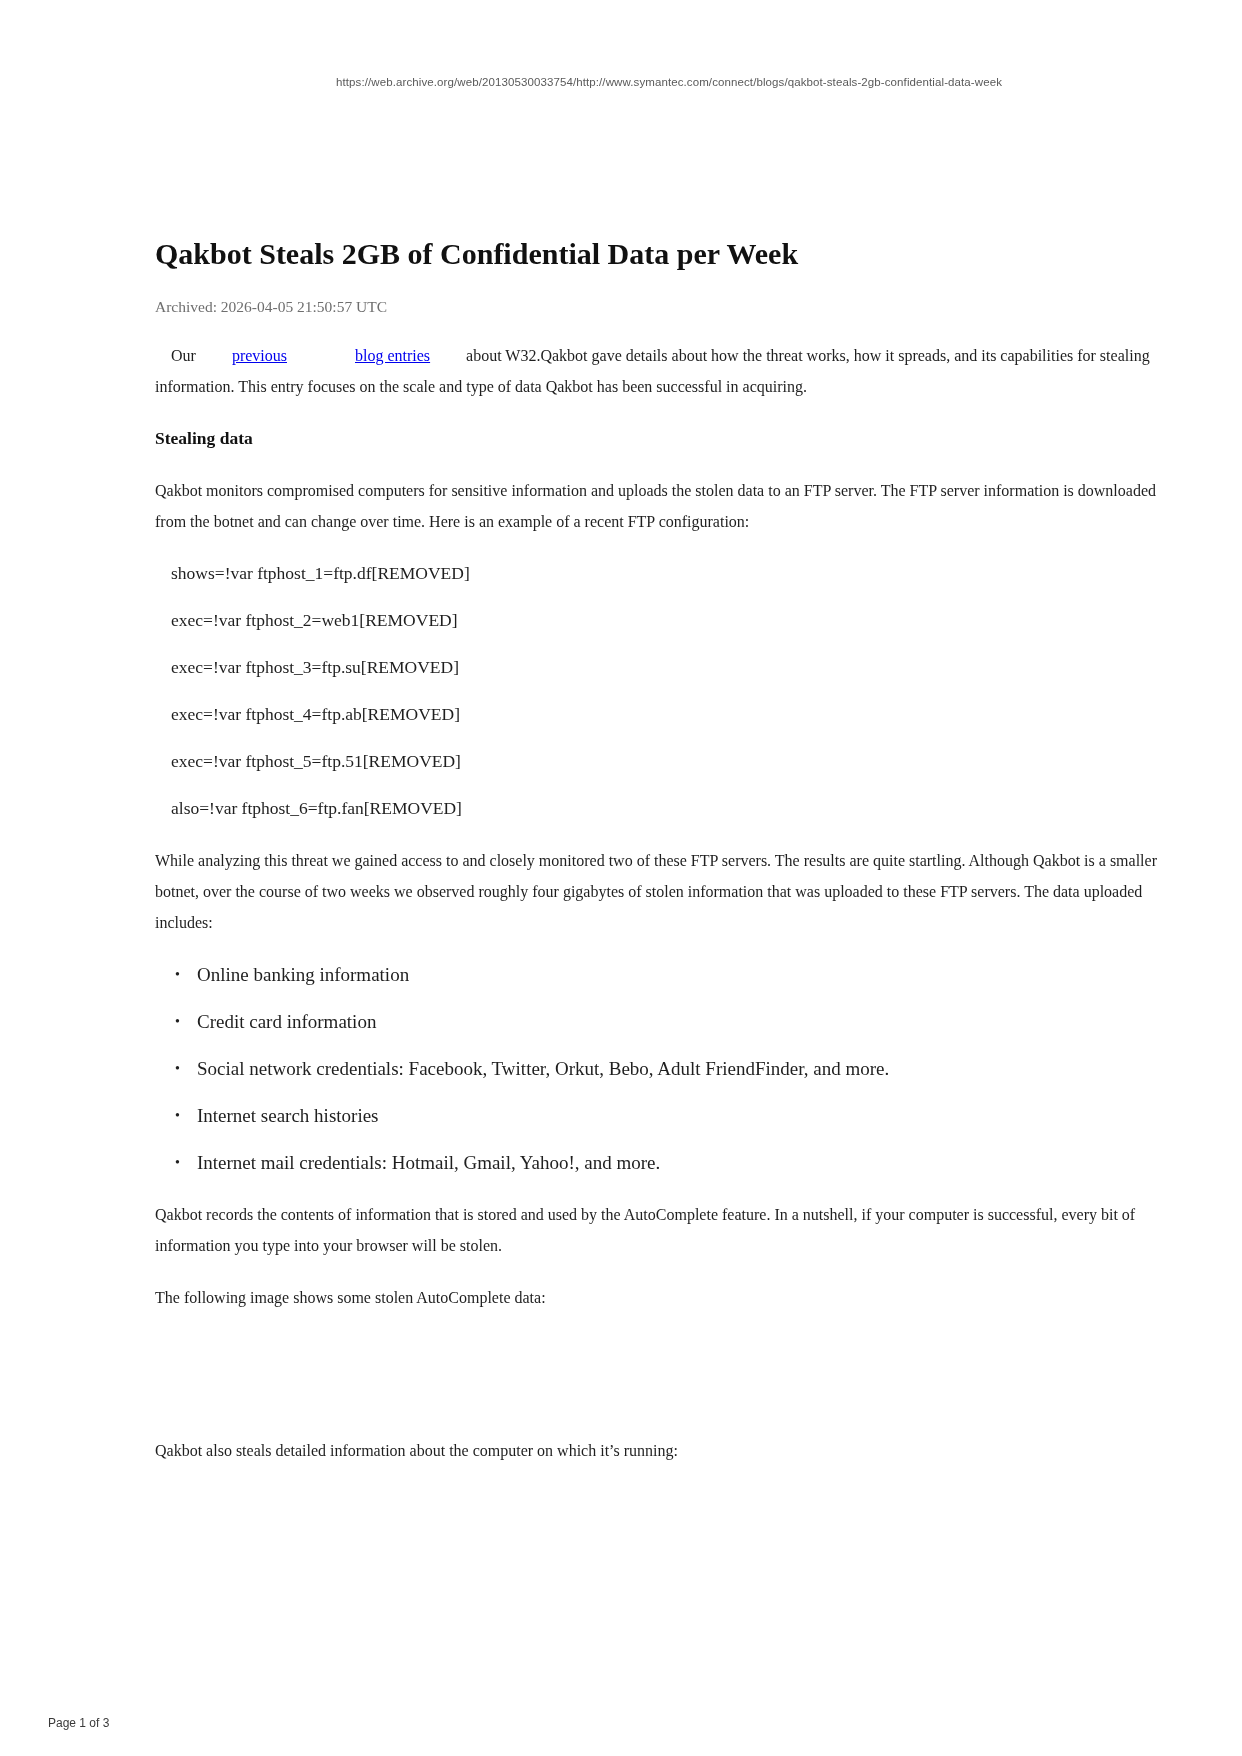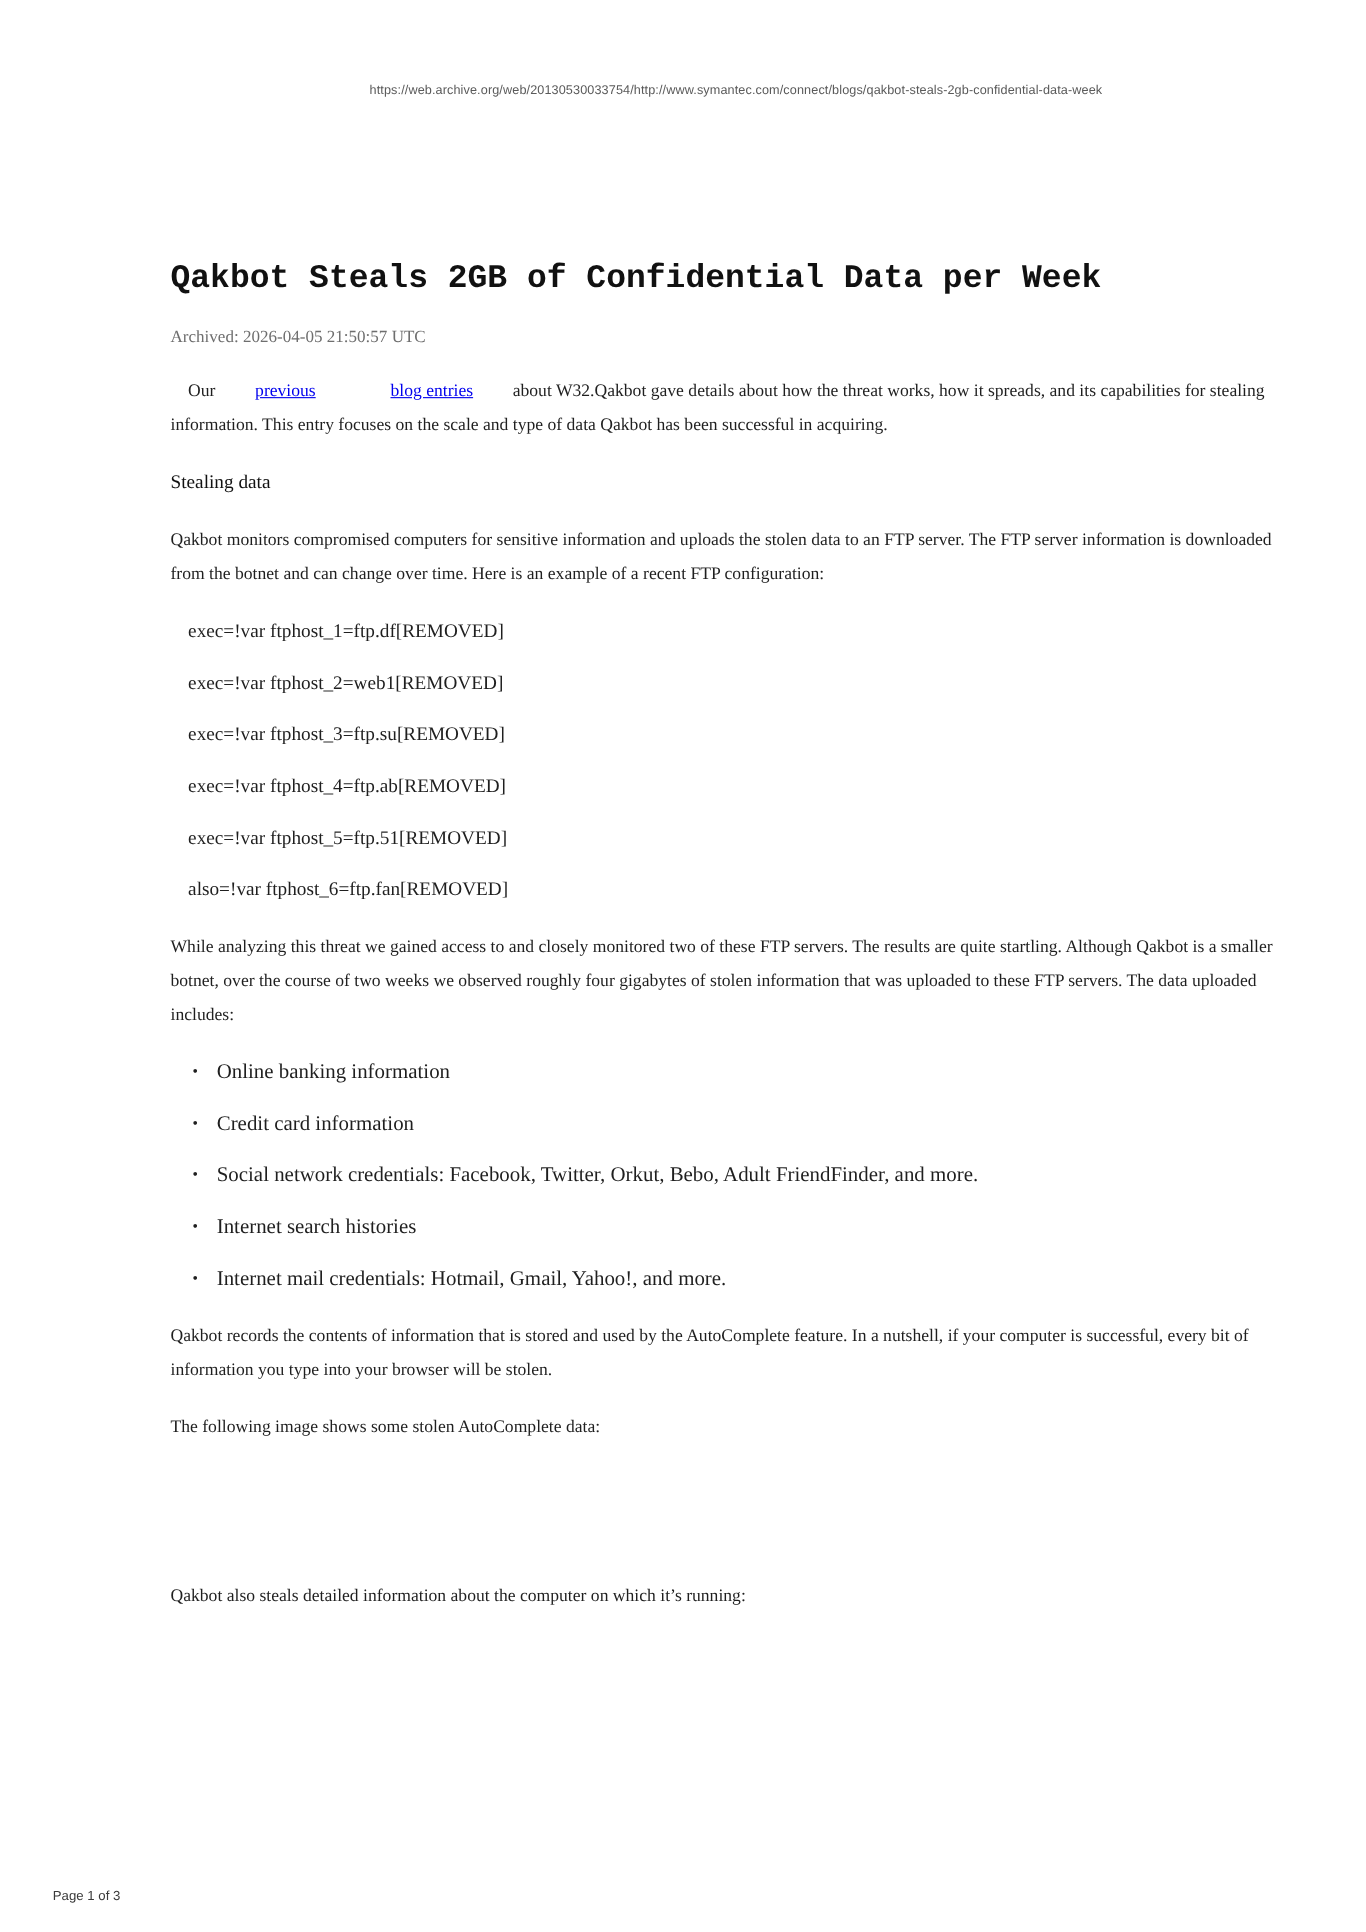--- a/index.html
+++ b/index.html
@@ -23,21 +23,21 @@
     color: #5a5a5a;
     letter-spacing: 0.1px;
   }
   .content {
     position: absolute;
     left: 107px;
     top: 188px;
     width: 1032px;
   }
   .article-title {
-    font-family: Liberation Mono, monospace;
+    font-family: Liberation Serif, serif;
     font-weight: bold;
     font-size: 30px;
     line-height: 1.2;
     color: #111111;
     margin: 0 0 26px 0;
   }
   .archived-line {
     font-size: 15.5px;
     color: #6e6e6e;
     margin: 0 0 24px 0;
@@ -49,21 +49,21 @@
     margin: 0 0 21px 0;
   }
   a.inline-link {
     color: #0000ee;
     text-decoration: underline;
     cursor: pointer;
   }
   .section-heading {
     font-size: 17.5px;
     line-height: 31px;
-    font-weight: normal;
+    font-weight: bold;
     color: #111111;
     margin: 0 0 21px 0;
   }
   .code-block {
     font-size: 17.5px;
     line-height: 31px;
     margin: 0 0 21px 0;
   }
   ul.data-list {
     list-style: none;
@@ -109,21 +109,21 @@
 
   <div class="archived-line">Archived: 2026-04-05 21:50:57 UTC</div>
 
   <p class="body-text"><span>Our </span><a class="inline-link">previous</a><span> </span><a class="inline-link">blog entries</a><span> about W32.Qakbot gave details about how the threat works, how it spreads, and its capabilities for stealing information. This entry focuses on the scale and type of data Qakbot has been successful in acquiring.</span></p>
 
   <h2 class="section-heading">Stealing data</h2>
 
   <p class="body-text">Qakbot monitors compromised computers for sensitive information and uploads the stolen data to an FTP server. The FTP server information is downloaded from the botnet and can change over time. Here is an example of a recent FTP configuration:</p>
 
   <div class="code-block">
-      <div class="code-line">exec=!var ftphost_1=ftp.df[REMOVED]</div>
+      <div class="code-line">shows=!var ftphost_1=ftp.df[REMOVED]</div>
       <div class="code-line">exec=!var ftphost_2=web1[REMOVED]</div>
       <div class="code-line">exec=!var ftphost_3=ftp.su[REMOVED]</div>
       <div class="code-line">exec=!var ftphost_4=ftp.ab[REMOVED]</div>
       <div class="code-line">exec=!var ftphost_5=ftp.51[REMOVED]</div>
       <div class="code-line">also=!var ftphost_6=ftp.fan[REMOVED]</div>
     </div>
 
   <p class="body-text">While analyzing this threat we gained access to and closely monitored two of these FTP servers. The results are quite startling. Although Qakbot is a smaller botnet, over the course of two weeks we observed roughly four gigabytes of stolen information that was uploaded to these FTP servers. The data uploaded includes:</p>
 
   <ul class="data-list">

